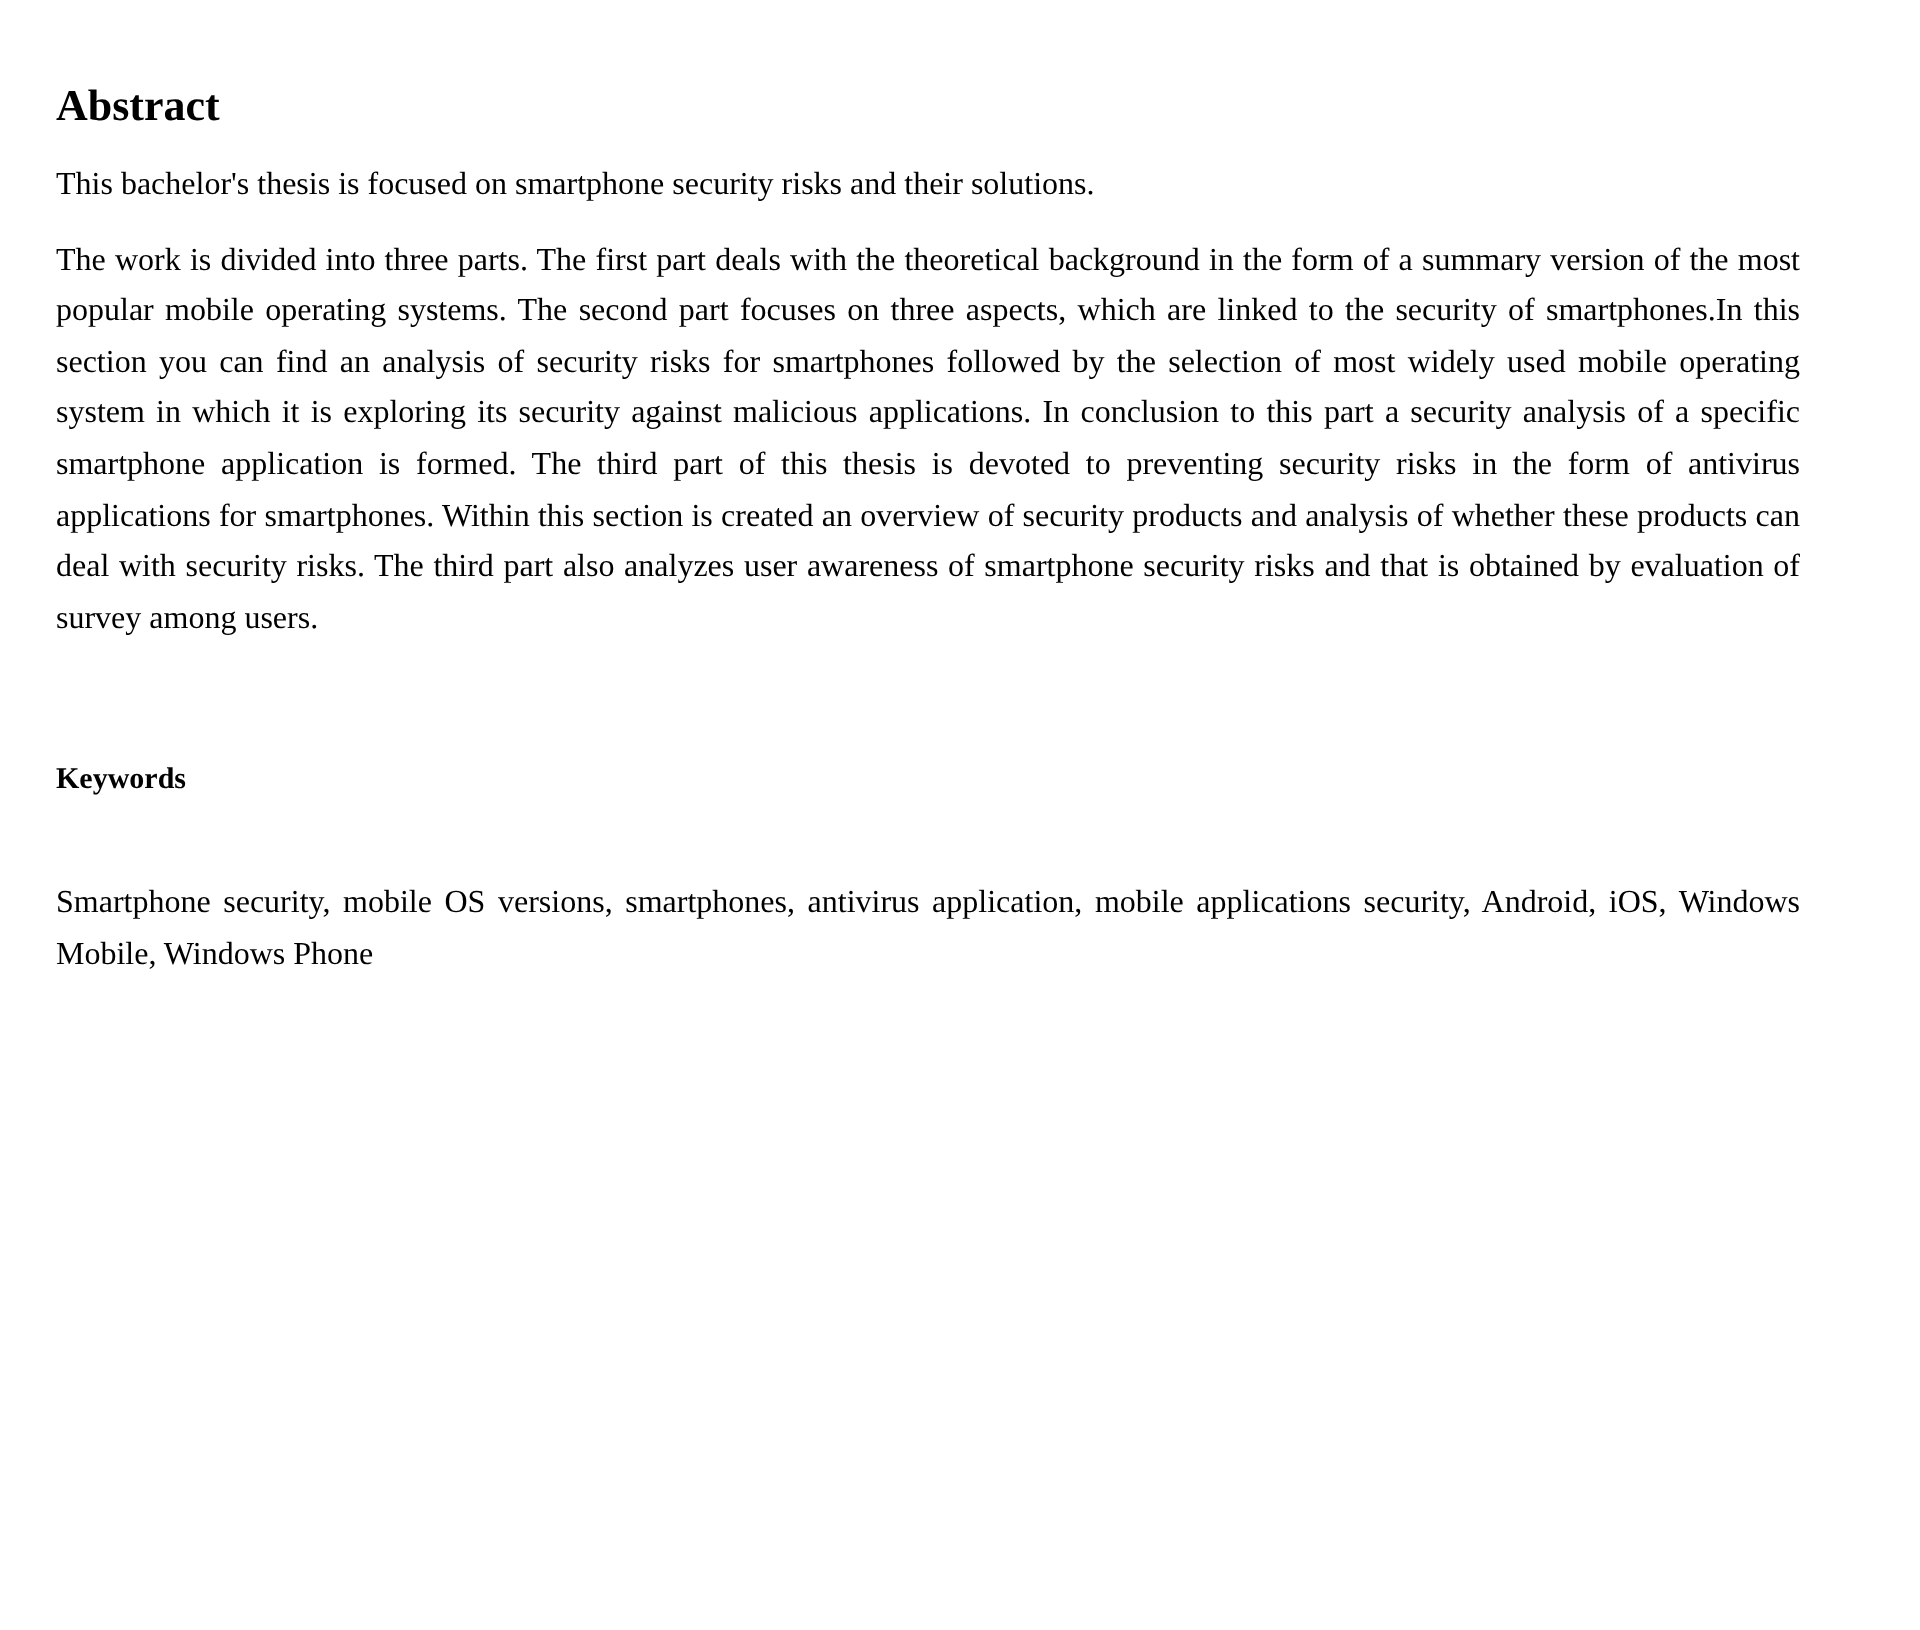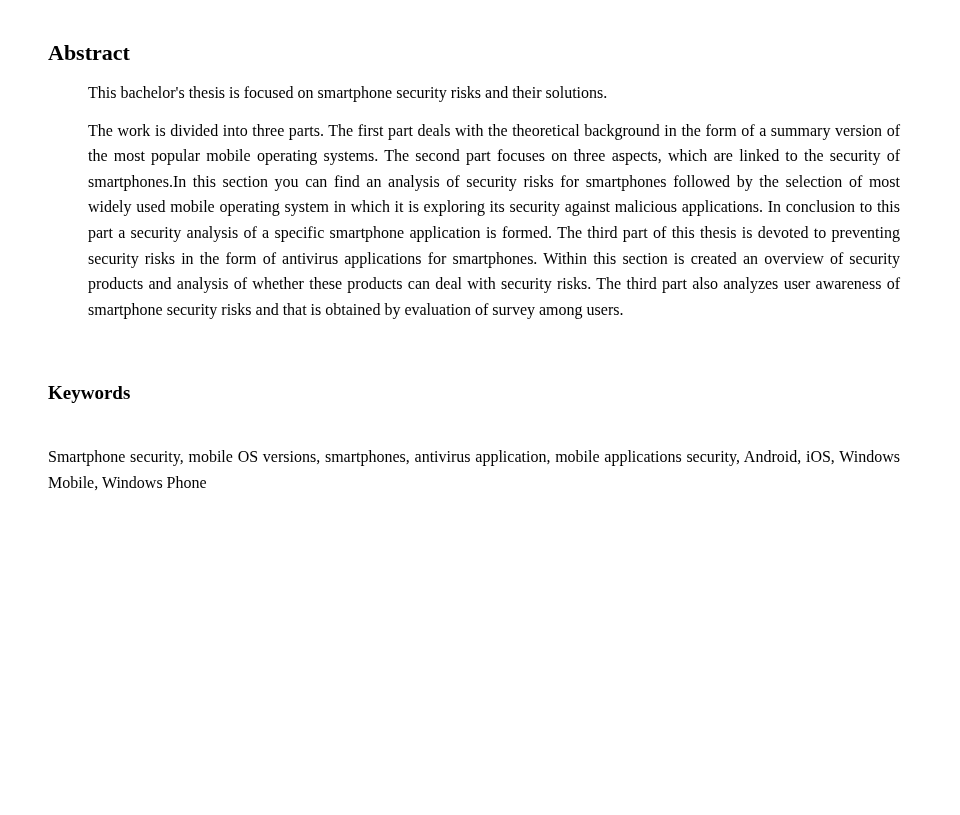--- a/index.html
+++ b/index.html
@@ -11,48 +11,47 @@
     body {
       background: #ffffff;
       font-family: "Times New Roman", Times, serif;
       font-size: 16px;
       color: #000000;
       width: 960px;
       min-height: 815px;
     }
 
     .page {
-      padding: 40px 60px 40px 48px;
+      padding: 40px 60px 40px 28px;
       max-width: 960px;
     }
 
     .abstract-title {
       font-size: 22px;
       font-weight: bold;
       margin-bottom: 14px;
     }
 
     .abstract-body {
       text-align: justify;
       line-height: 1.6;
       margin-bottom: 0;
     }
 
     .abstract-body p {
       margin-bottom: 12px;
       text-align: justify;
-      margin-left: 40px;
     }
 
     .keywords-section {
       margin-top: 60px;
     }
 
     .keywords-title {
-      font-size: 19px;
+      font-size: 15px;
       font-weight: bold;
       margin-bottom: 4px;
     }
 
     .keywords-body {
       text-align: justify;
       line-height: 1.6;
       margin-top: 40px;
     }
   </style>

